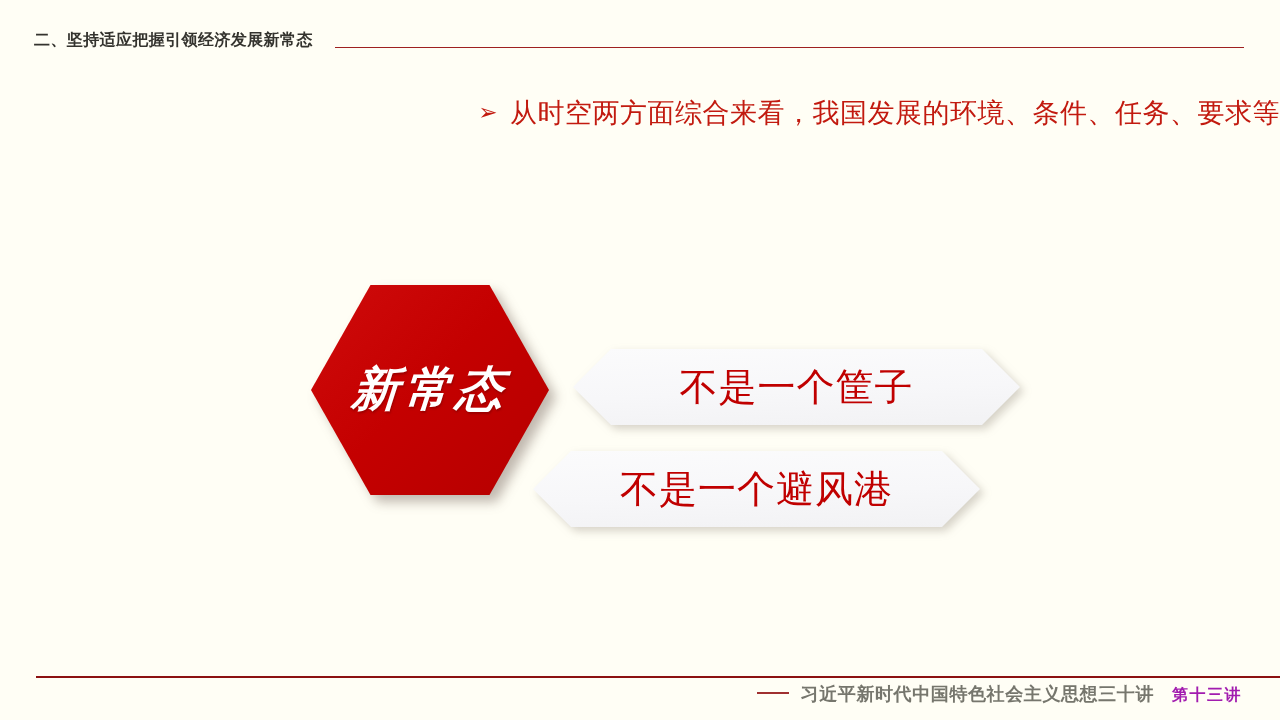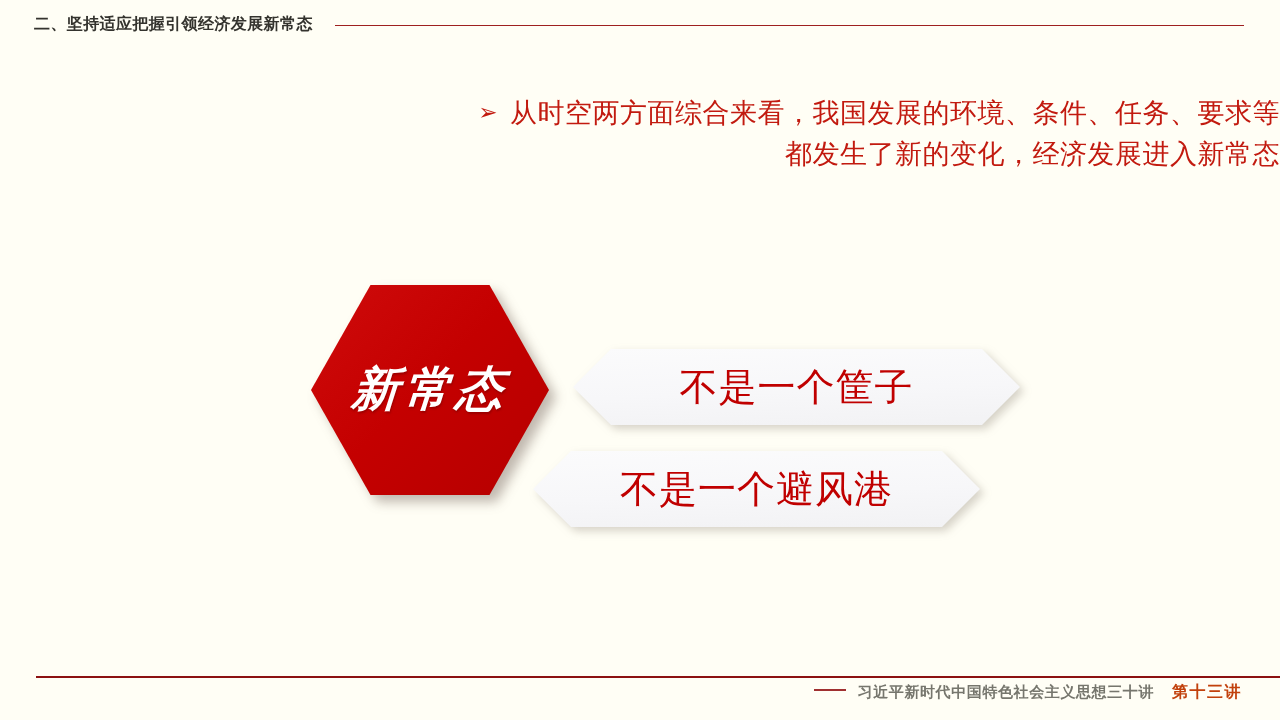--- a/index.html
+++ b/index.html
@@ -16,21 +16,21 @@
   }
 
   
   .header {
     position: absolute;
     top: 0;
     left: 0;
     width: 1280px;
     height: 48px;
     display: flex;
-    align-items: center;
+    align-items: flex-end;
   }
   .header-title {
     margin-left: 34px;
     font-size: 16px;
     font-weight: bold;
     color: #34332e;
     letter-spacing: 0.4px;
     white-space: nowrap;
     line-height: 1;
   }
@@ -160,49 +160,48 @@
   }
   .footer-dash {
     display: inline-block;
     width: 32px;
     height: 0;
     border-top: 2.2px solid #a03030;
     margin-right: 12px;
     transform: translateY(-6px);
   }
   .footer-series {
-    font-size: 15px;
+    font-size: 18px;
     font-weight: bold;
     color: #76766d;
     letter-spacing: 0.6px;
     white-space: nowrap;
   }
   .footer-lecture {
     margin-left: 18px;
     font-size: 16px;
     font-weight: bold;
-    color: #c2410c;
+    color: #a21caf;
     font-family: Liberation Serif, serif;
     letter-spacing: 1.5px;
     white-space: nowrap;
   }
 </style>
 </head>
 <body>
 
 <div class="header">
   <div class="header-title">二、坚持适应把握引领经济发展新常态</div>
   <div class="header-rule"></div>
 </div>
 
 <div class="bullet-block">
   <div class="bullet-line">
     <span class="bullet-marker">➢</span><span>从时空两方面综合来看，我国发展的环境、条件、任务、要求等</span>
   </div>
-  <div class="bullet-line">都发生了新的变化，经济发展进入新常态</div>
 </div>
 
 <div class="diagram">
 
   <div class="hex-wrap">
     <div class="hex-shape">
       <span class="hex-label">新常态</span>
     </div>
   </div>
 

